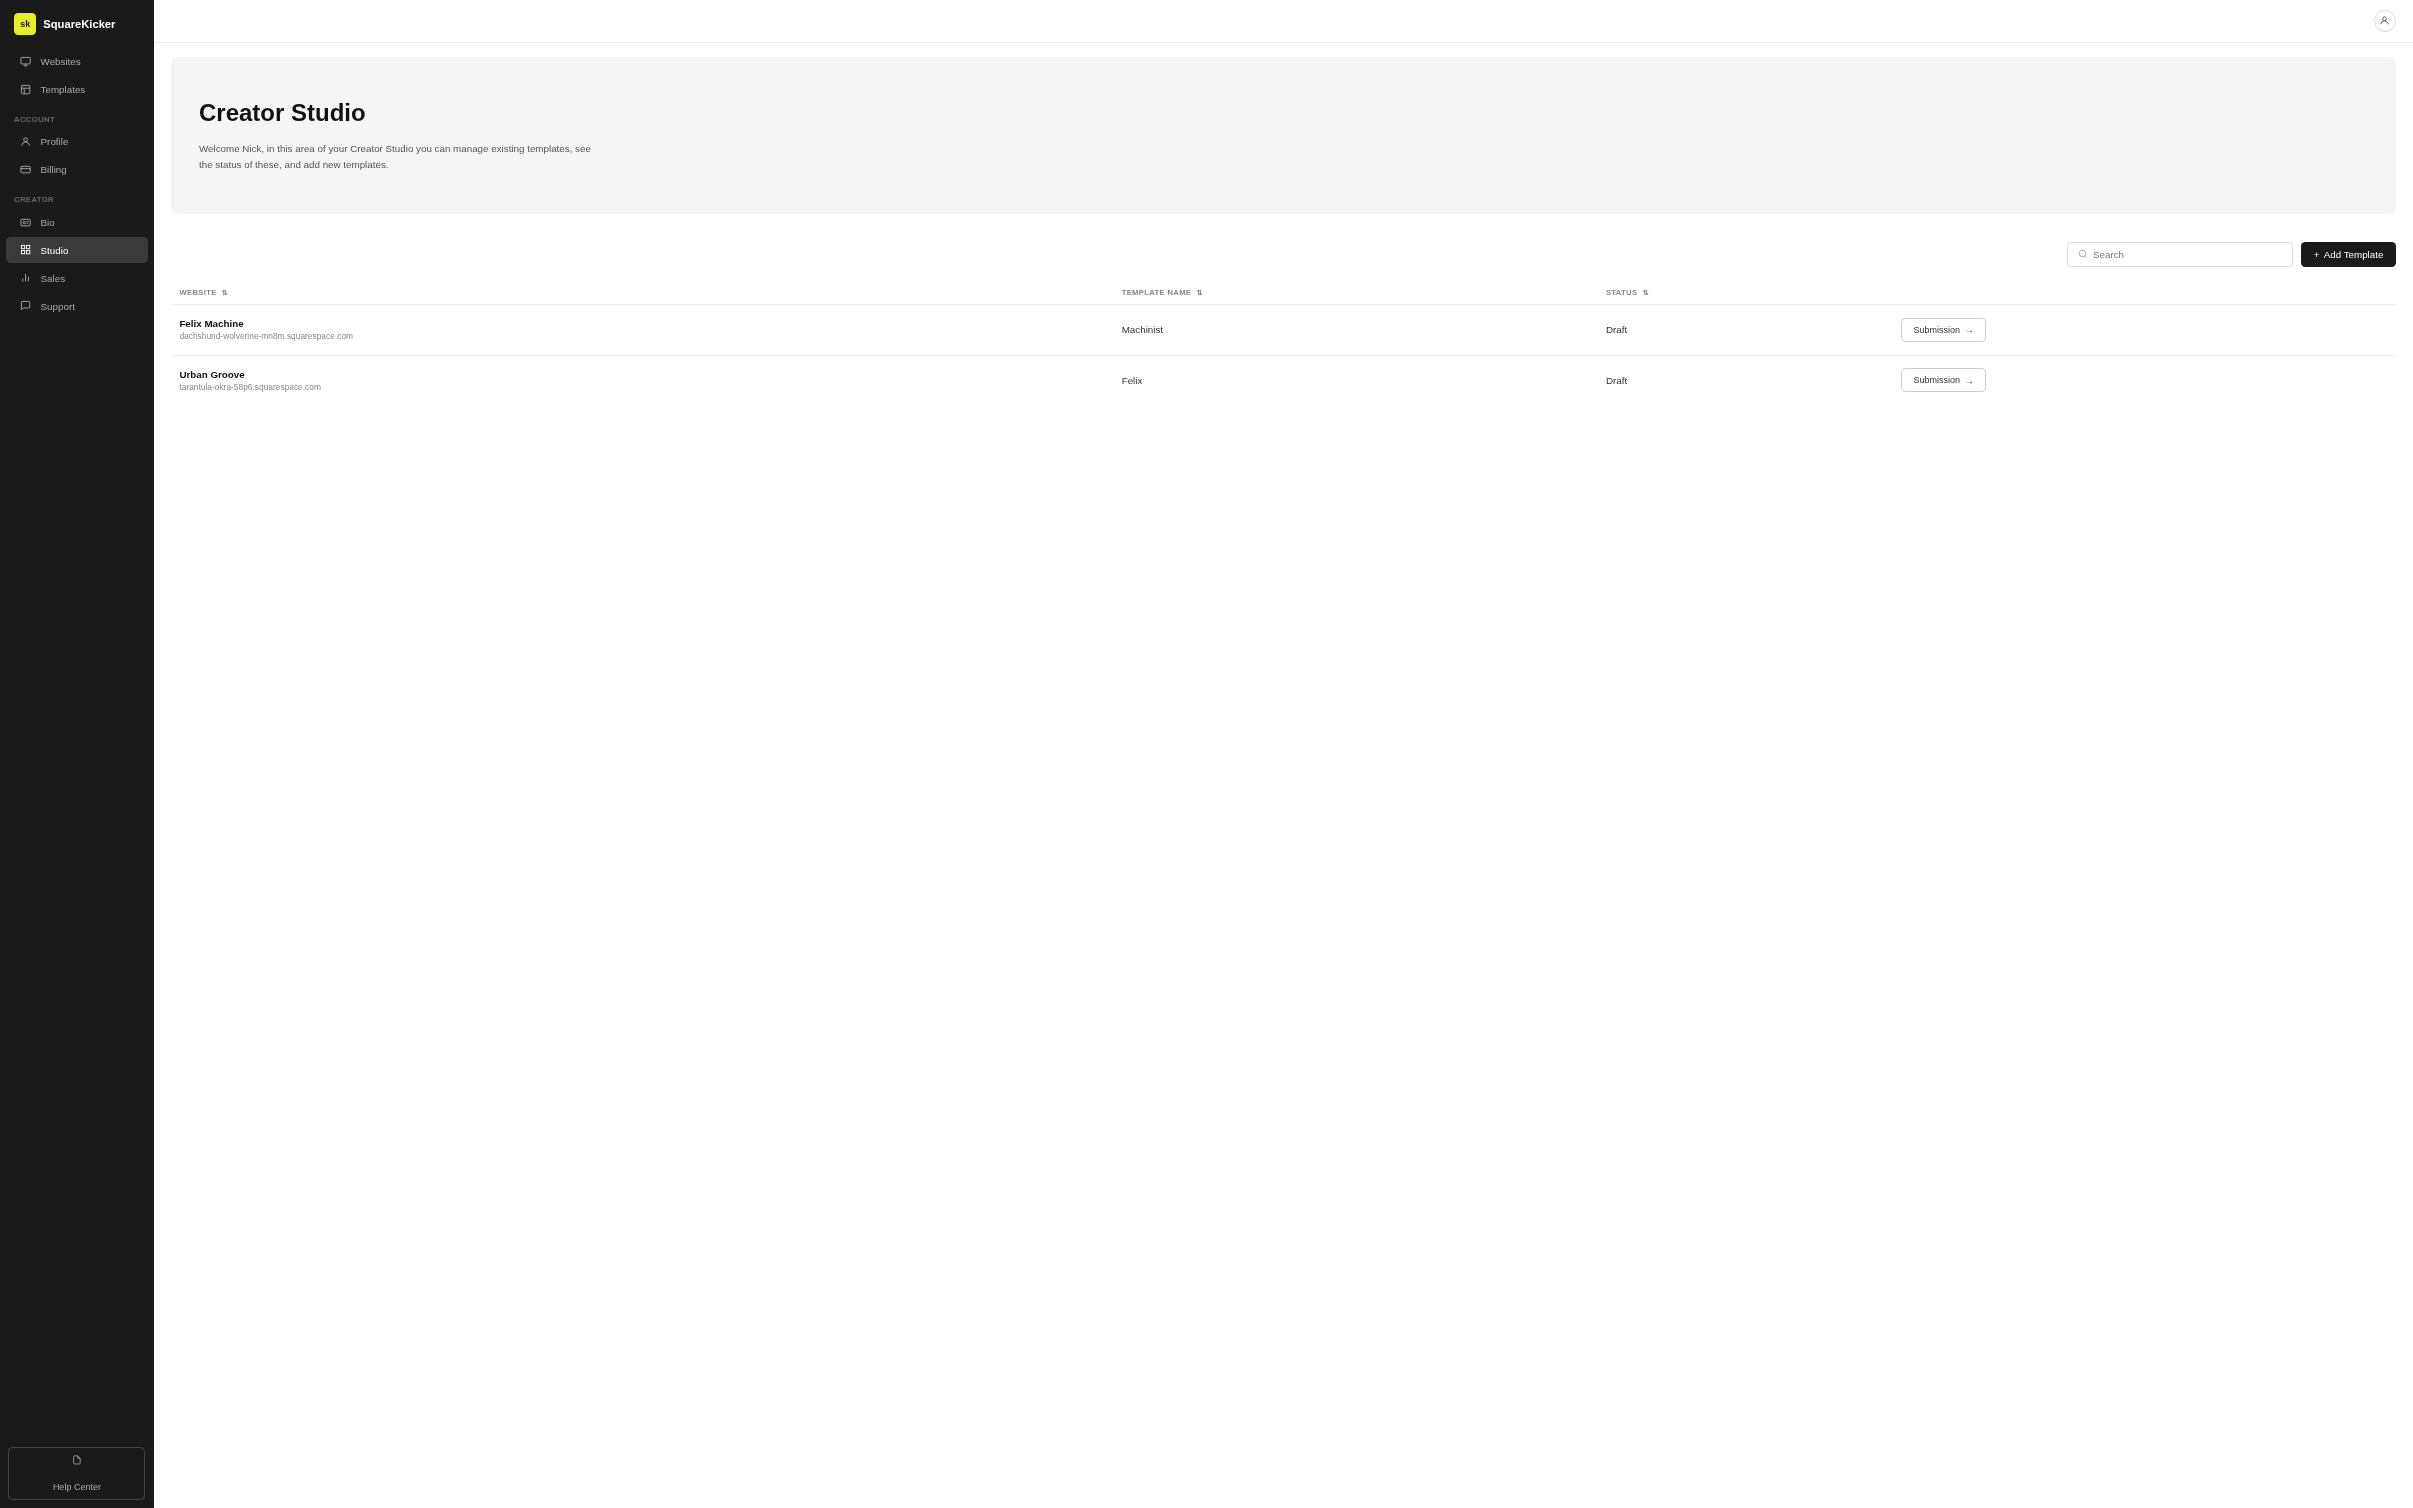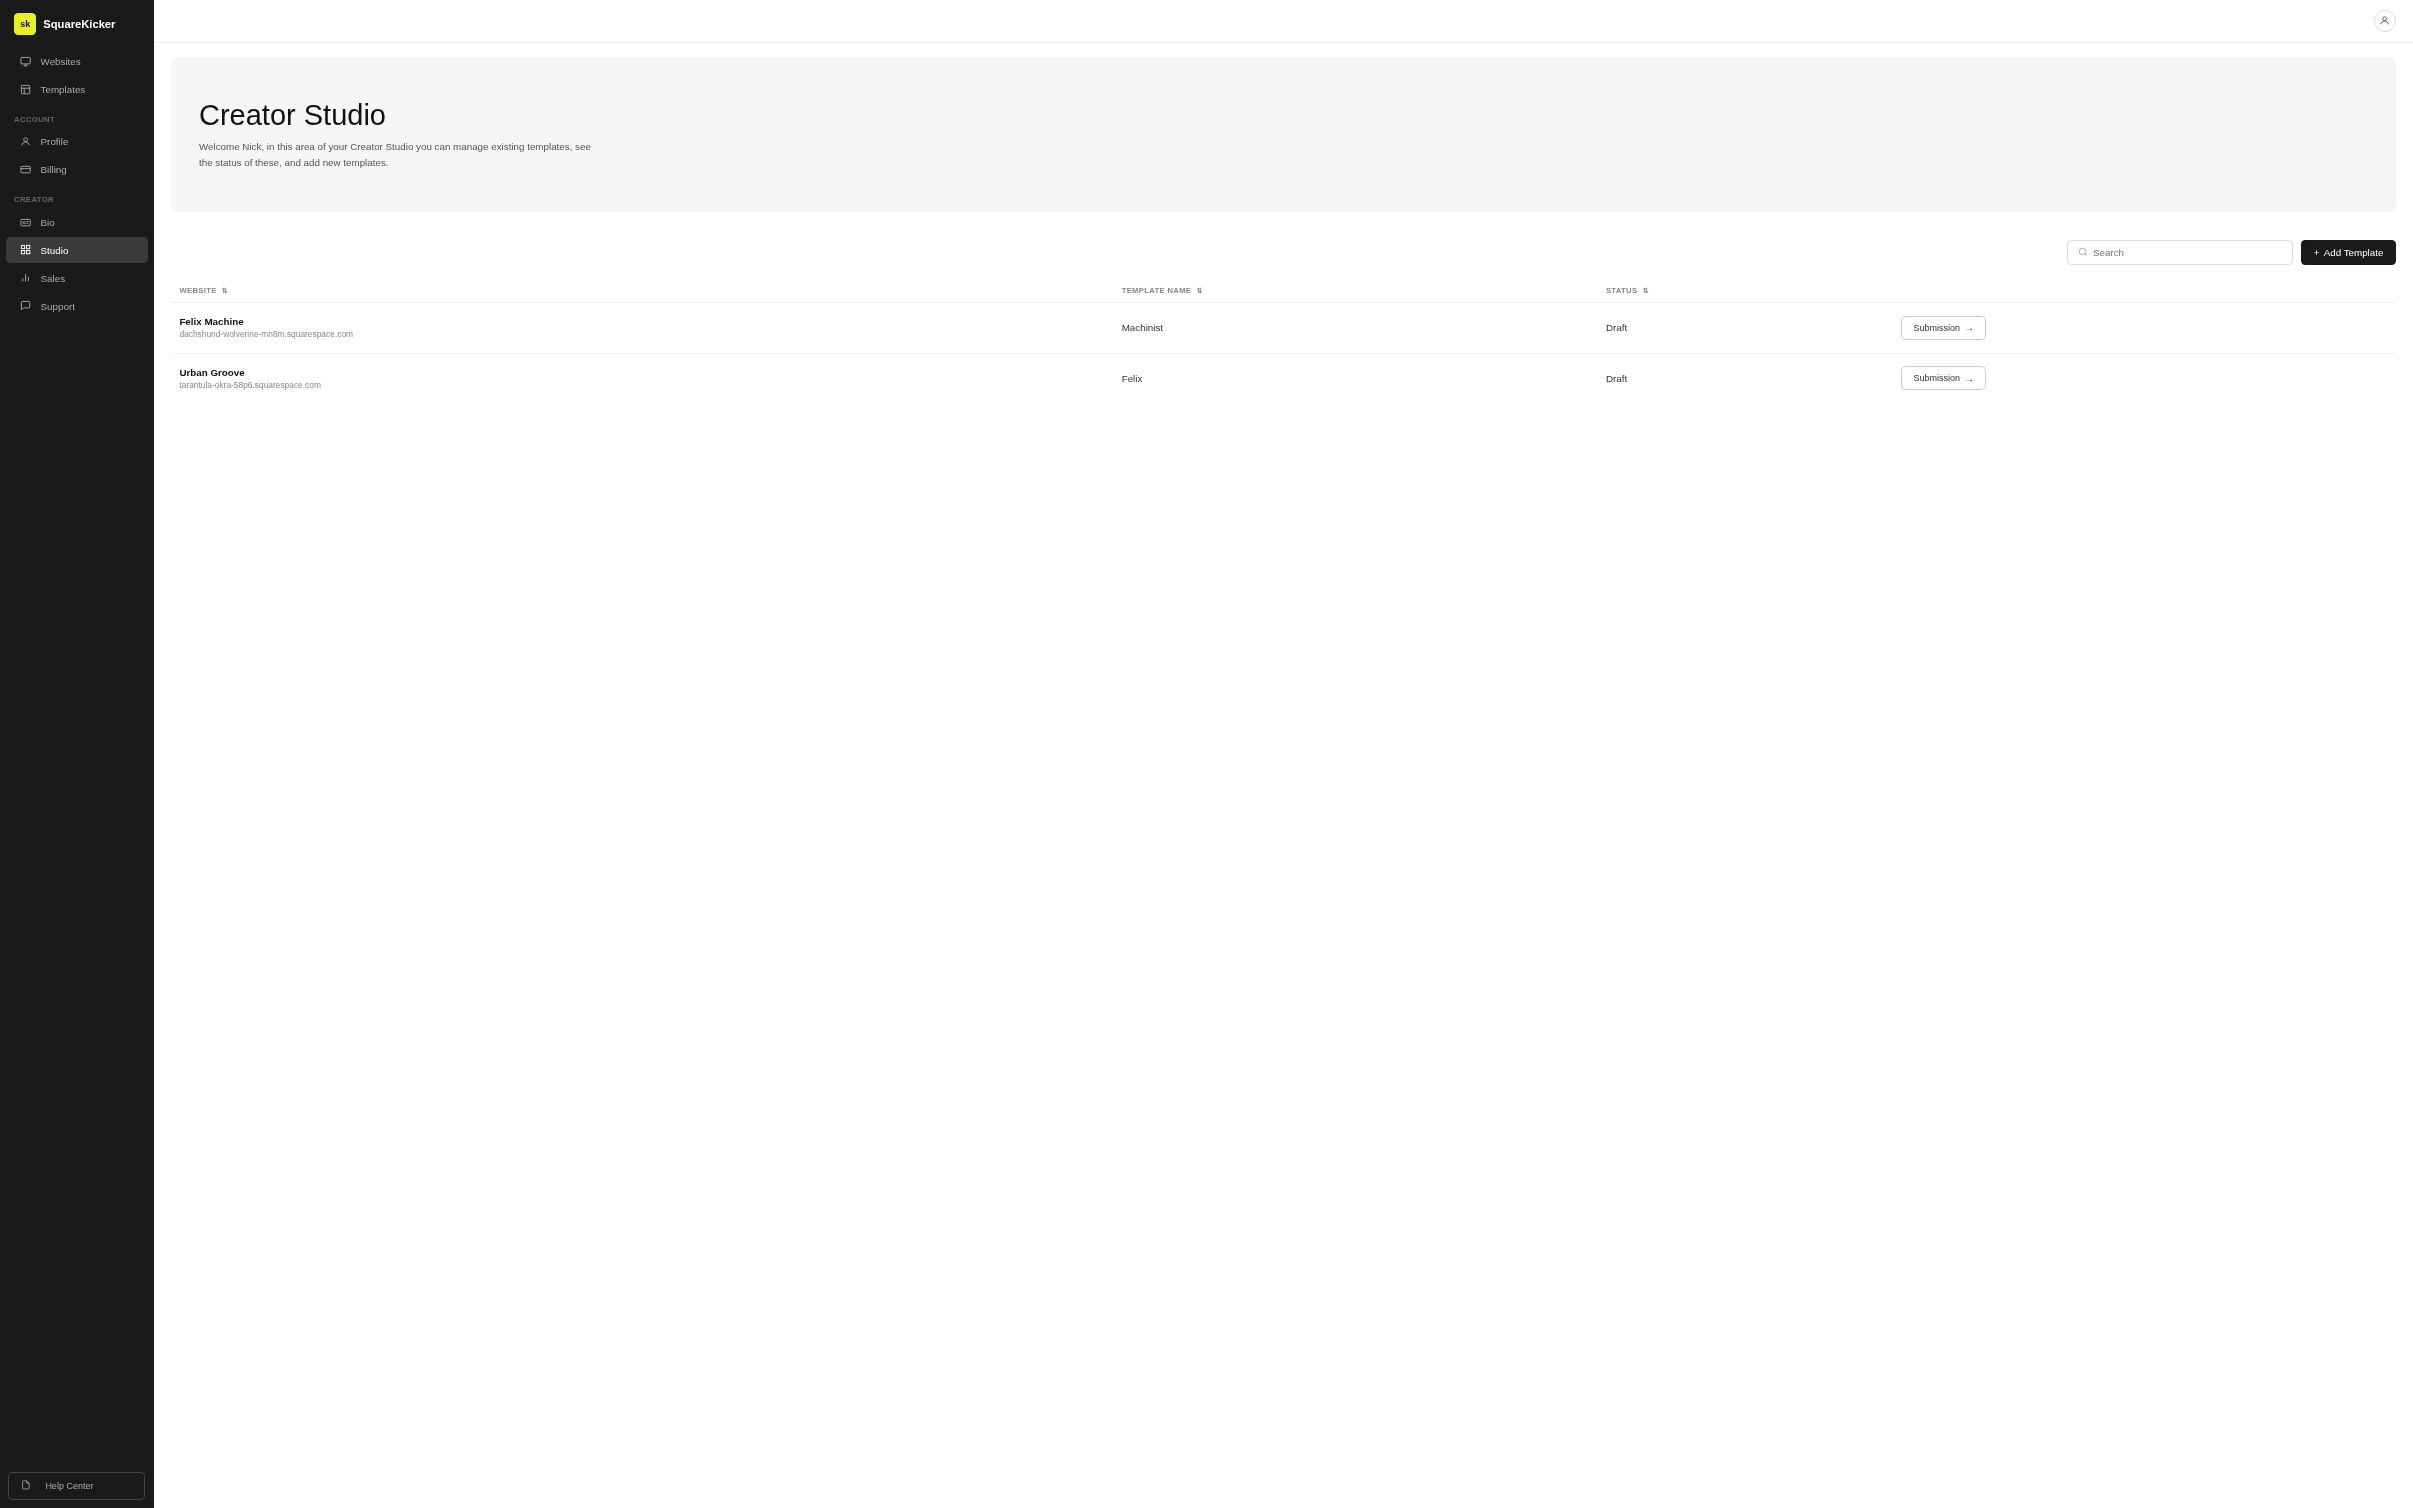--- a/index.html
+++ b/index.html
@@ -71,20 +71,21 @@
       border-radius: 4.2px;
       padding: 7px 11.2px;
       color: #aaa;
       background: transparent;
       cursor: pointer;
       display: flex;
       align-items: center;
       gap: 15px;
       font-size: 9px;
       width: calc(100% - 17px);
+      flex-direction: column;
     }
 
     
     #main {
       margin-left: 154px;
       flex: 1;
       display: flex;
       flex-direction: column;
       background: #fff;
       min-height: 100vh;
@@ -111,24 +112,24 @@
     }
 
     
     #hero {
       background: #f5f5f5;
       margin: 14px 17px;
       border-radius: 7px;
       padding: 42px 28px;
     }
     #hero h1 {
-      font-size: 29px;
-      font-weight: 400;
+      font-size: 24px;
+      font-weight: 700;
       color: #111;
-      margin-bottom: 7px;
+      margin-bottom: 14px;
     }
     #hero p {
       font-size: 9.8px;
       color: #555;
       max-width: 405px;
       line-height: 1.6;
     }
 
     
     #content {

